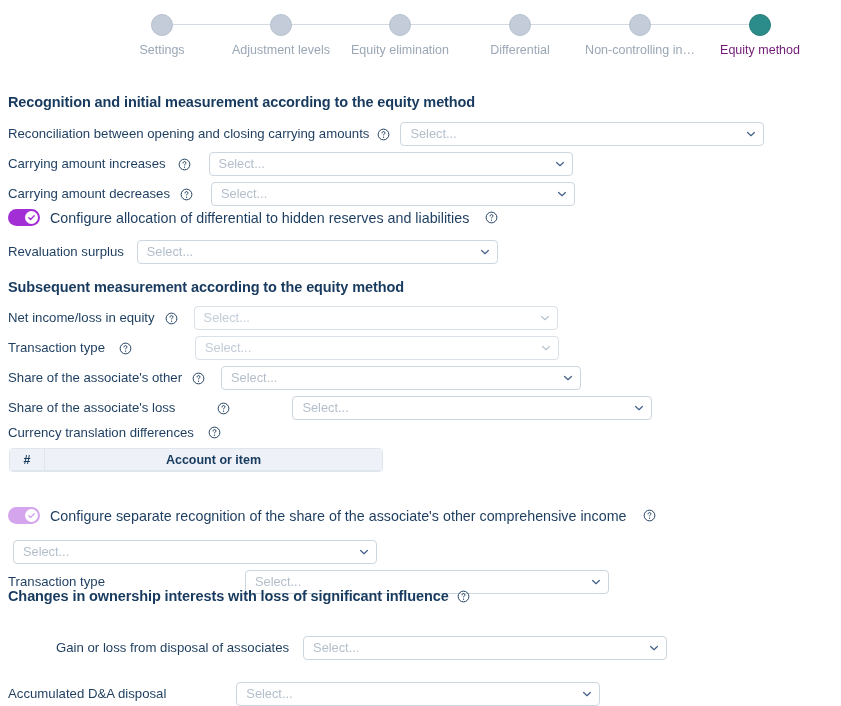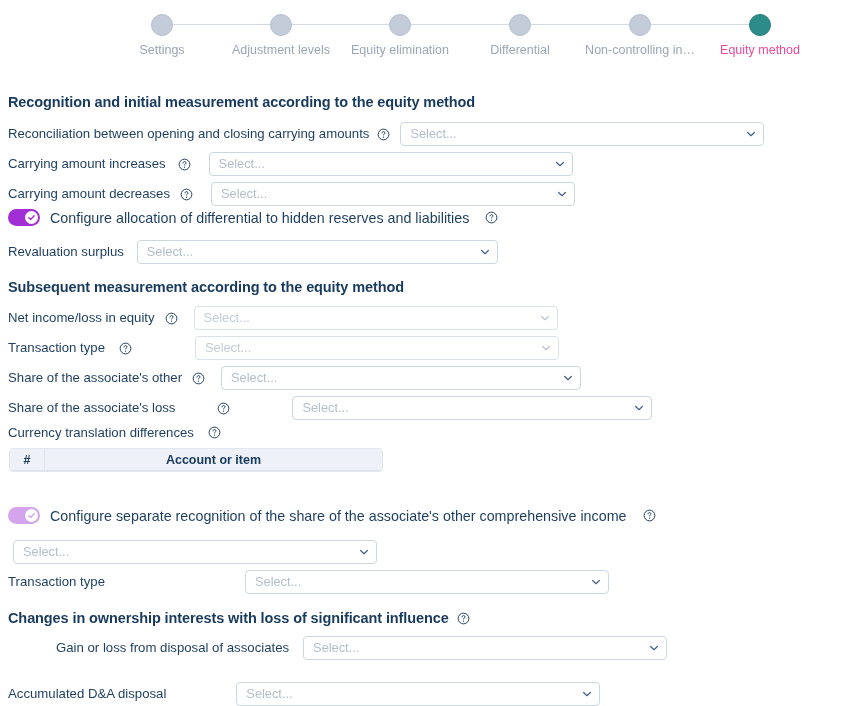--- a/index.html
+++ b/index.html
@@ -40,21 +40,21 @@
     background: #2c8c8a;
     border-color: #23807e;
   }
   .step-label {
     margin-top: 8px;
     font-size: 12.5px;
     color: #9aa7b5;
     white-space: nowrap;
     line-height: 1.1;
   }
-  .step.active .step-label { color: #ec4899; }
+  .step.active .step-label { color: #701a75; }
   .step-line {
     position: absolute;
     top: 24px;
     height: 1px;
     background: #d3dae2;
   }
 
   
   .form {
     position: relative;
@@ -458,21 +458,21 @@
     <div class="select" style="width:364px;margin-left:132px;">
       <span class="ph">Select...</span>
       <span class="chev">
         <svg viewBox="0 0 16 16" width="12" height="12" fill="none" stroke="currentColor" stroke-width="1.6" stroke-linecap="round" stroke-linejoin="round">
             <path d="M3.5 6 8 10.3 12.5 6"></path>
           </svg>
       </span>
     </div>
   </div>
 
-  <div class="section-title" style="position:absolute;left:8px;top:548px;justify-content:flex-end;">
+  <div class="section-title" style="position:absolute;left:8px;top:526px;justify-content:flex-end;">
     <span>Changes in ownership interests with loss of significant influence</span>
     <span class="help-icon">
       <svg viewBox="0 0 16 16" width="13" height="13" fill="none" stroke="currentColor" stroke-width="1.2">
         <circle cx="8" cy="8" r="6.6"></circle>
         <path d="M6.2 6.1c0-1 .8-1.7 1.8-1.7s1.8.7 1.8 1.6c0 1.3-1.7 1.4-1.7 2.6" stroke-linecap="round"></path>
         <circle cx="8.05" cy="11.3" r=".75" fill="currentColor" stroke="none"></circle>
       </svg>
     </span>
   </div>
 

